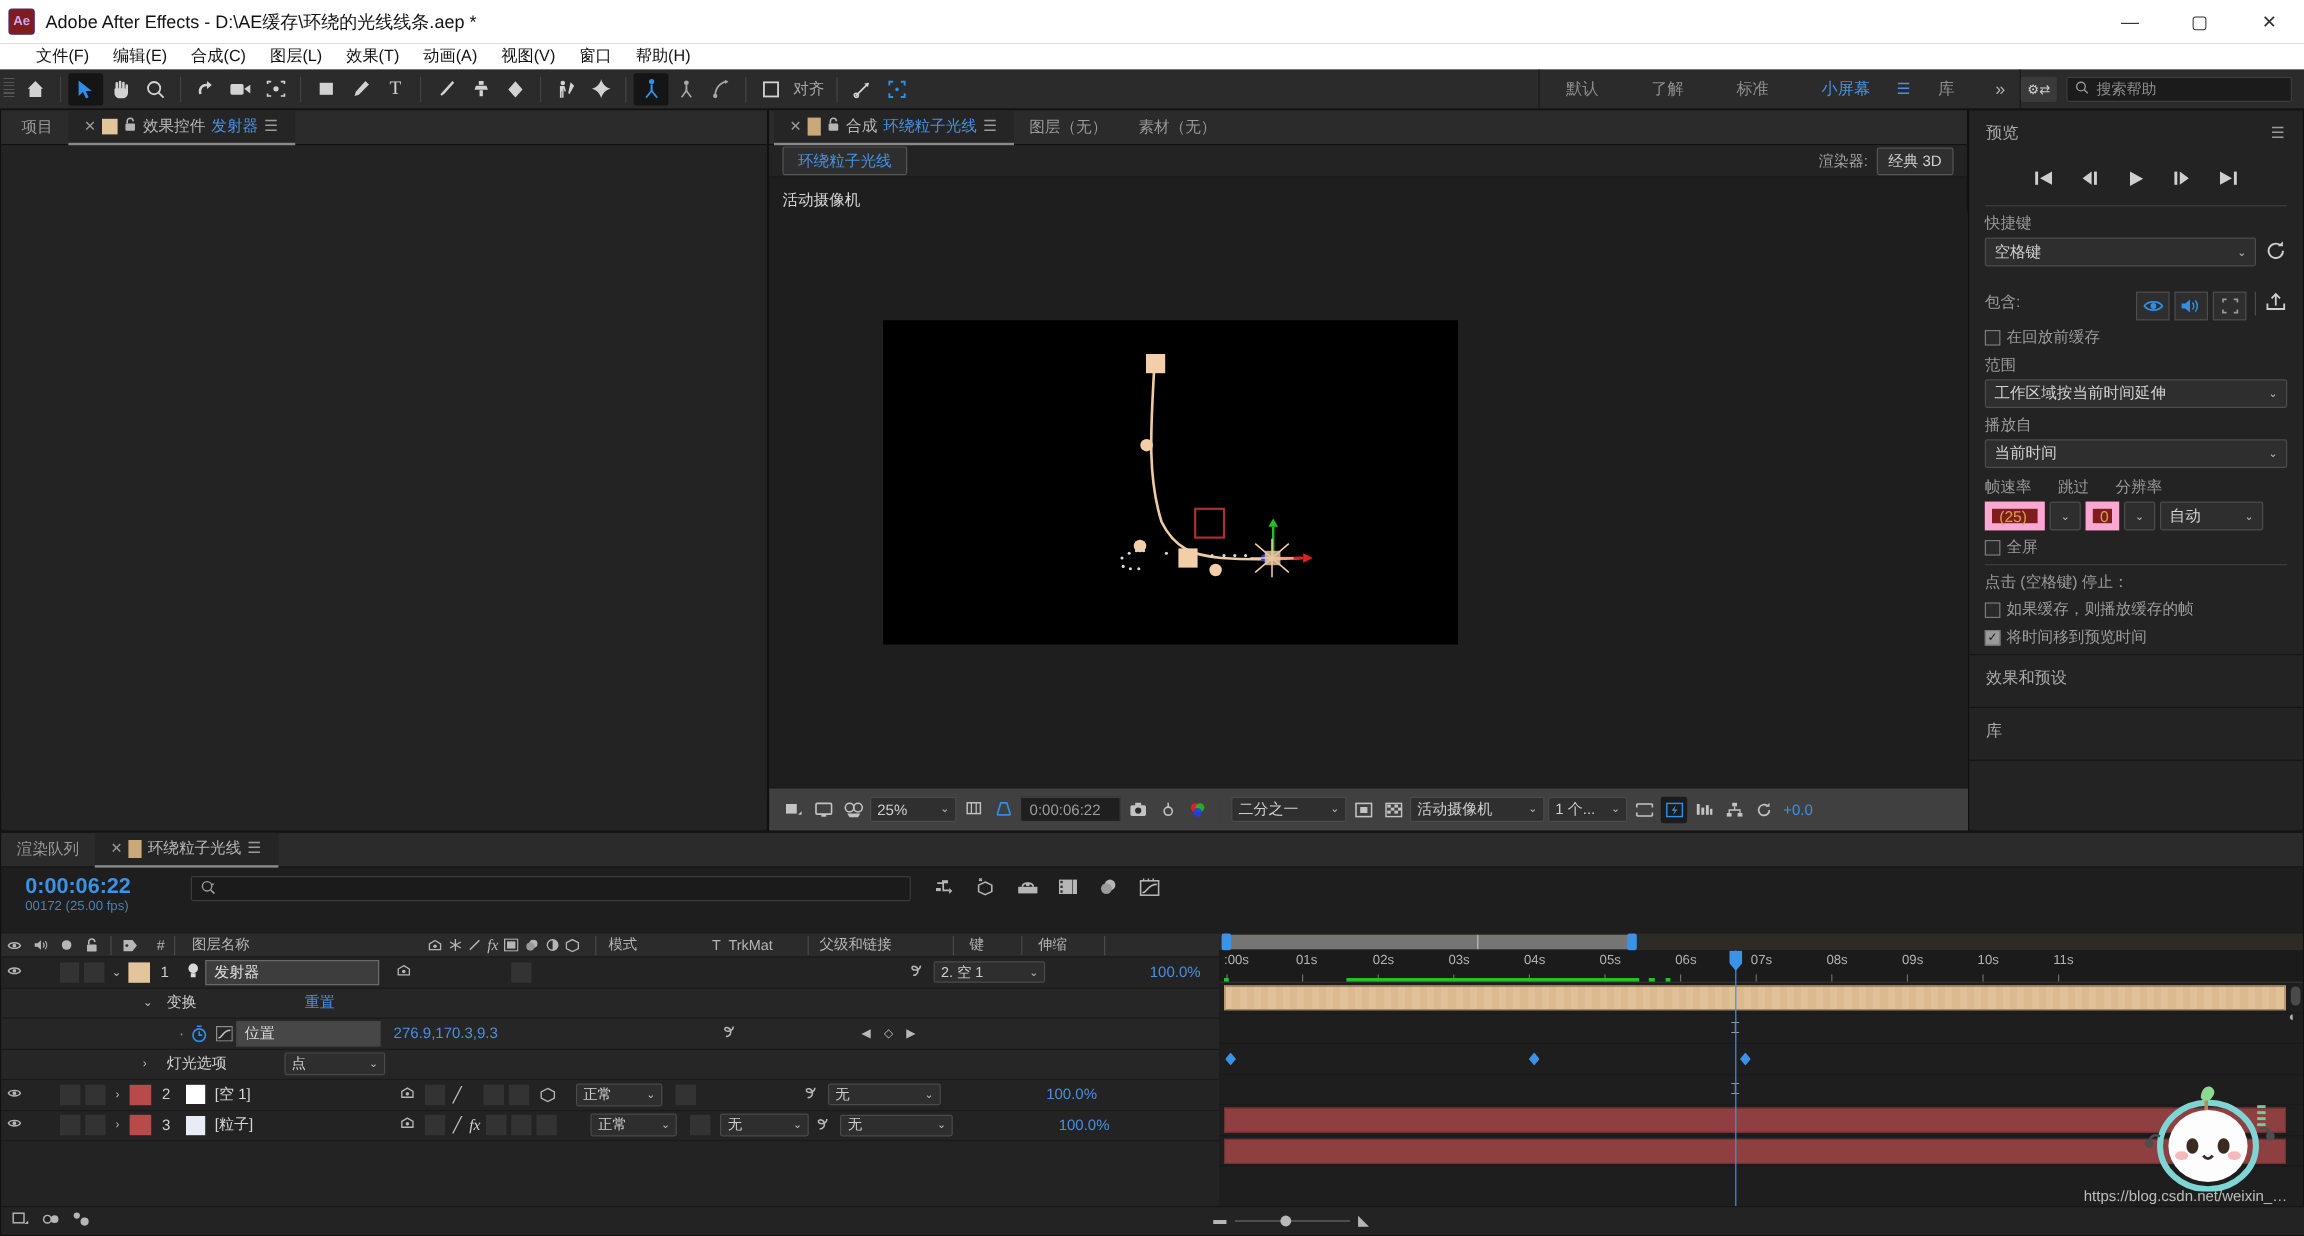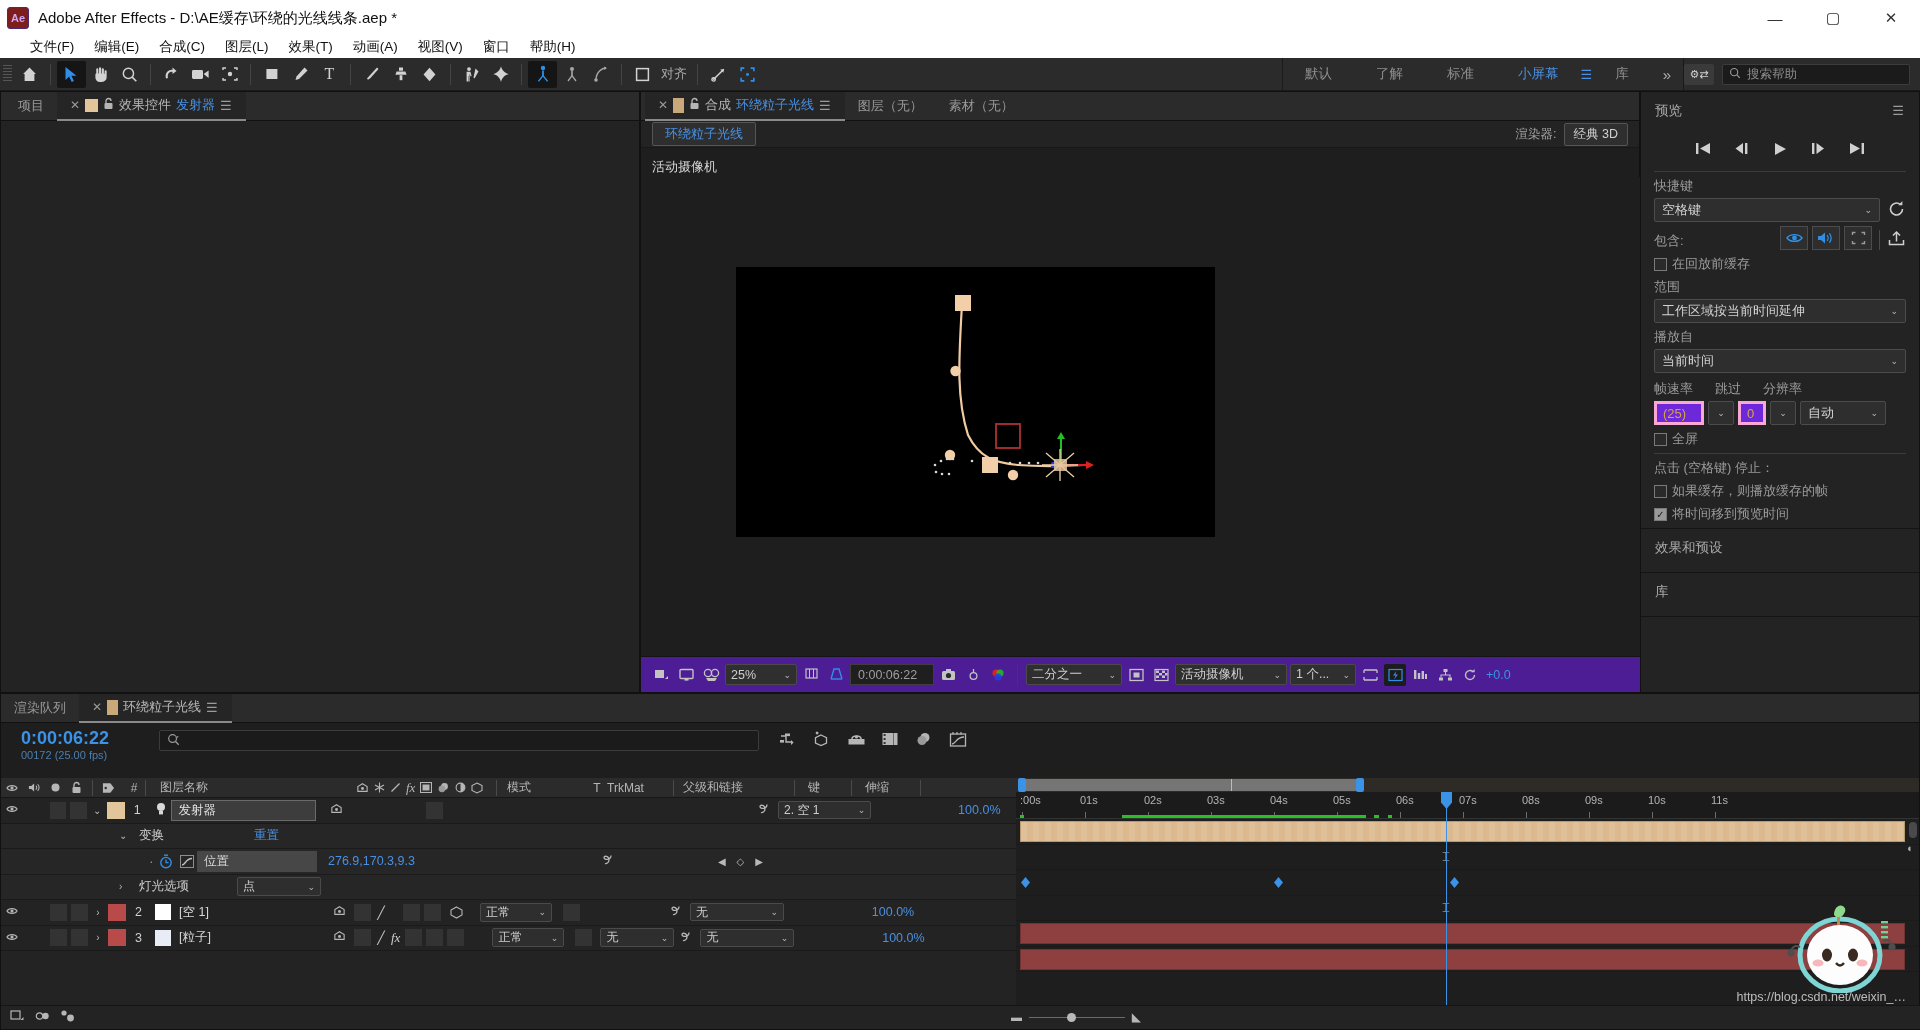--- a/index.html
+++ b/index.html
@@ -112,21 +112,21 @@
   .cam-label { position: absolute; left: 11px; top: 66px; color: #d6d6d6; font-size: 13px; }
   .viewport {
     position: absolute; left: 0; top: 85px; width: 1000px; height: 479px;
     background: #1e1e1e;
   }
   .canvas-black {
     position: absolute; left: 95px; top: 90px; width: 479px; height: 270px; background: #000;
   }
   .comp-bottom {
     position: absolute; left: 0; bottom: 0; width: 1000px; height: 36px;
-    background: #4c1d95; border-top: 1px solid #141414;
+    background: #404040; border-top: 1px solid #141414;
     display: flex; align-items: center; gap: 3px; padding-left: 9px;
   }
   .cb-ic { width: 22px; height: 22px; display: flex; align-items: center; justify-content: center;
     color: #c3c3c3; font-size: 13px; }
   .cb-sel {
     height: 21px; background: #2f2f2f; border: 1px solid #4a4a4a; border-radius: 2px;
     display: flex; align-items: center; gap: 7px; padding: 0 5px;
     color: #cfcfcf; font-size: 12.5px; white-space: nowrap;
   }
   .cb-field { height: 21px; background: #1f1f1f; border: 1px solid #3e3e3e;
@@ -150,21 +150,21 @@
   }
   .rp-select .caret { margin-left: auto; }
   .togbtn { width: 28px; height: 24px; background: #2e2e2e; border: 1px solid #4c4c4c;
     display: flex; align-items: center; justify-content: center; color: #8f8f8f; font-size: 13px; }
   .togbtn.on { color: #2f8fe8; }
   .cbx { width: 13px; height: 13px; border: 1px solid #7a7a7a; background: #2a2a2a;
     display: inline-flex; align-items: center; justify-content: center; font-size: 10px;
     color: #d8d8d8; margin-right: 5px; flex: 0 0 auto; }
   .cbx.on { background: #9a9a9a; color: #1b1b1b; }
   .chkrow { display: flex; align-items: center; color: #9b9b9b; font-size: 13px; margin: 5px 0; }
-  .num-in { height: 24px; background: #6d28d9; border: 3px solid #f9a8d4;
+  .num-in { height: 24px; background: #7f1d1d; border: 6px solid #f9a8d4;
     display:flex; align-items:center; padding: 0 6px; color: #d6a34a; font-size: 13px; }
 
   
   #timeline { left: 0; top: 693px; width: 1920px; height: 337px; background: #1e1e1e; }
   .tl-head { height: 29px; background: #2b2b2b; display: flex; align-items: center;
     border-bottom: 1px solid #111; }
   .tl-time-area { position: absolute; left: 0; top: 29px; width: 150px; height: 52px; }
   .tl-timecode { color: #3b93e8; font-size: 18px; font-weight: bold; padding-left: 20px; padding-top: 5px; }
   .tl-sub { color: #4f7fae; font-size: 11px; padding-left: 20px; }
   .tl-search {
@@ -700,21 +700,21 @@
             <span class="caret">⌄</span>
           </div>
           <span>
             <svg width="19" height="17" viewBox="0 0 19 17">
                 <path d="M15.5 9a6 6 0 11-2.2-4.6" fill="none" stroke="#cfcfcf" stroke-width="1.6"></path>
                 <path d="M15.4 1v4.2h-4.2z" fill="#cfcfcf"></path>
               </svg>
           </span>
         </div>
 
-        <div style="display:flex;align-items:flex-end;margin-top:4px;gap:4px">
+        <div style="display:flex;align-items:flex-start;margin-top:21px;gap:4px">
           <span style="color:#9b9b9b;font-size:13px">包含:</span>
           <span style="flex:1"></span>
           <span class="togbtn on">
             <svg width="17" height="12" viewBox="0 0 17 12">
                 <path d="M1 6 C4 1.5 13 1.5 16 6 C13 10.5 4 10.5 1 6Z" fill="none" stroke="#2f8fe8" stroke-width="1.4"></path>
                 <circle cx="8.5" cy="6" r="2.4" fill="#2f8fe8"></circle>
               </svg>
           </span>
           <span class="togbtn on">
             <svg width="18" height="14" viewBox="0 0 18 14">

